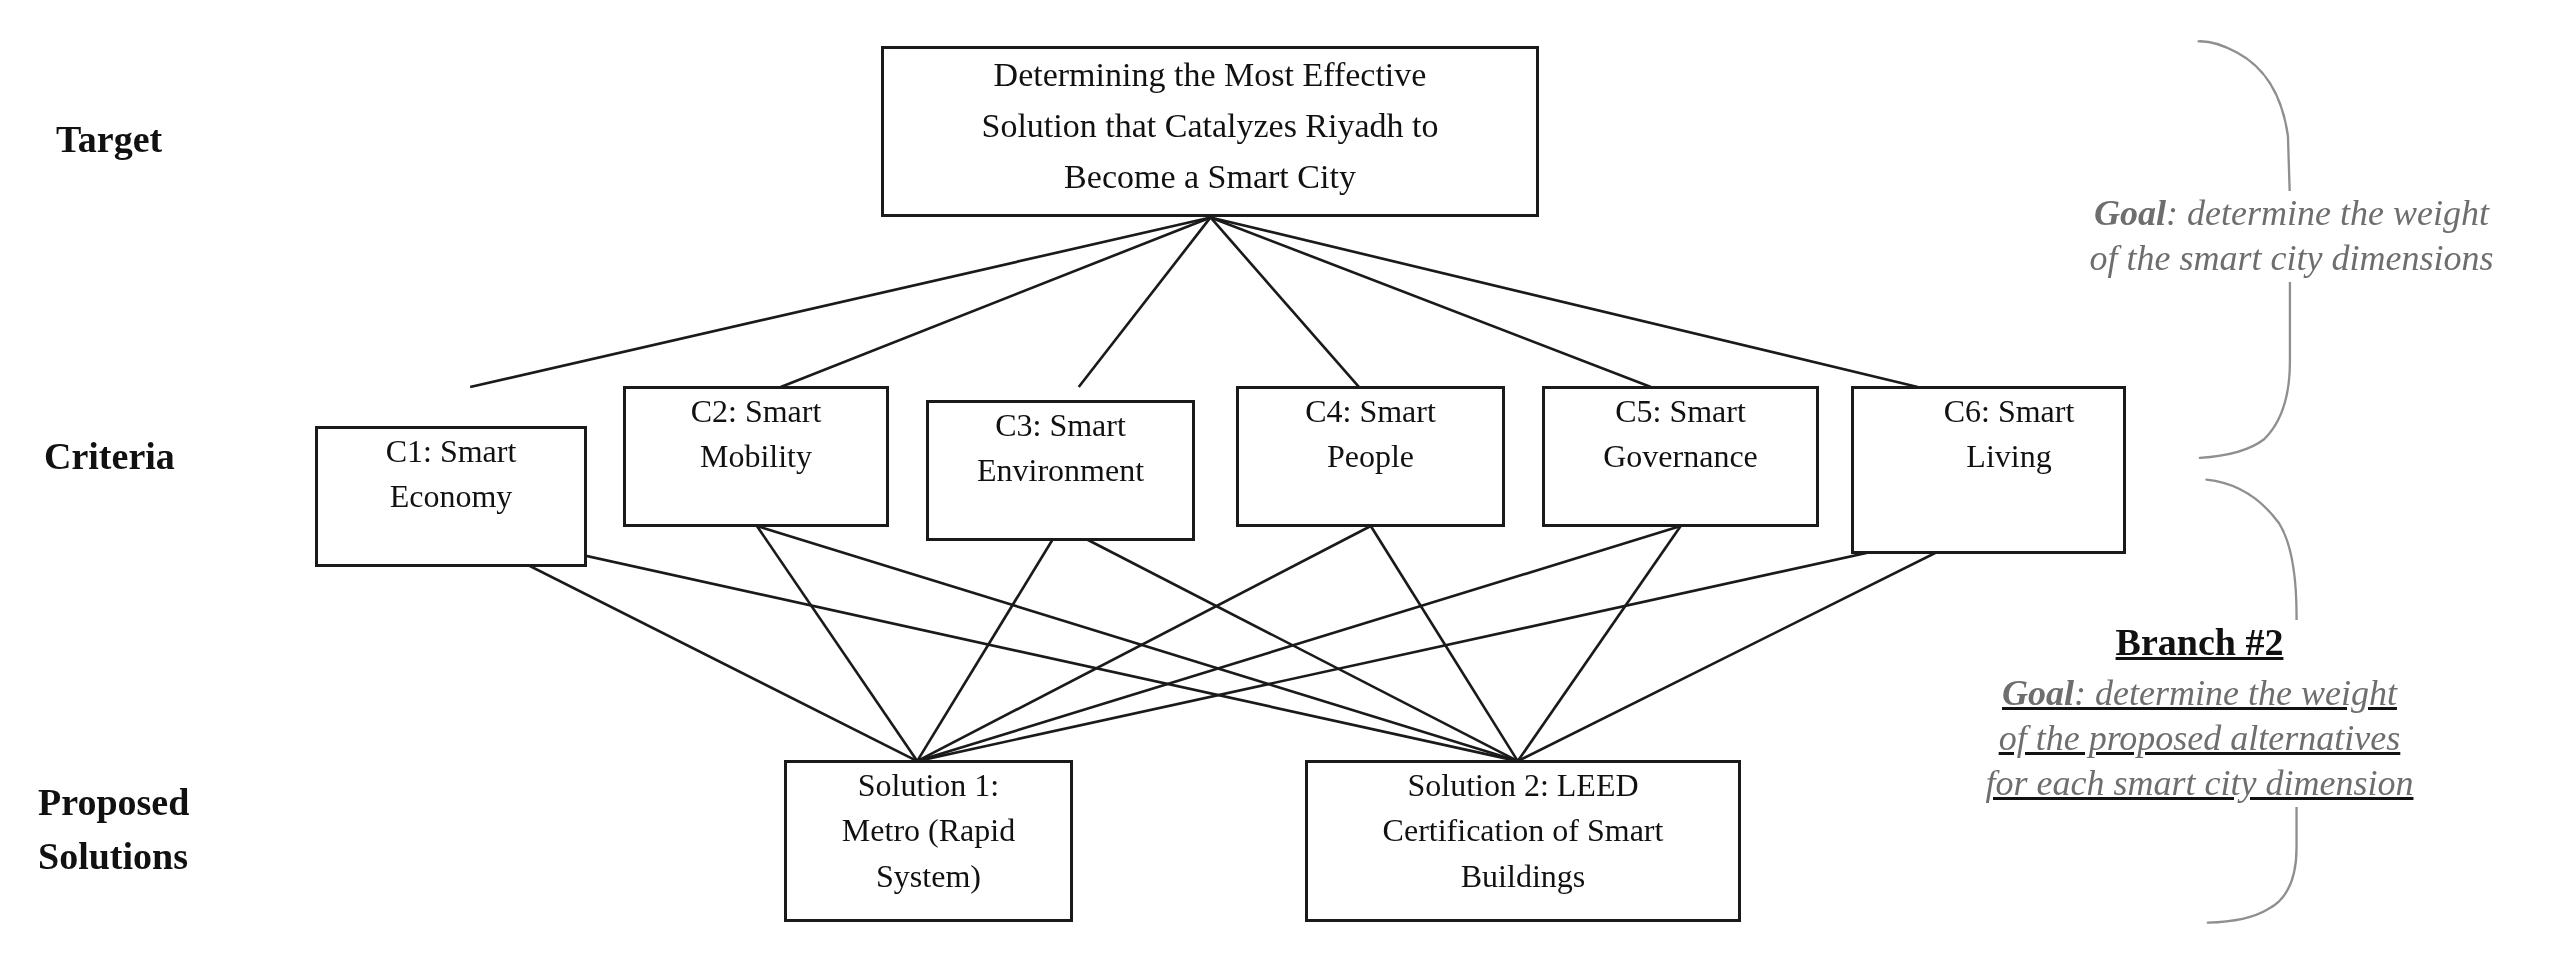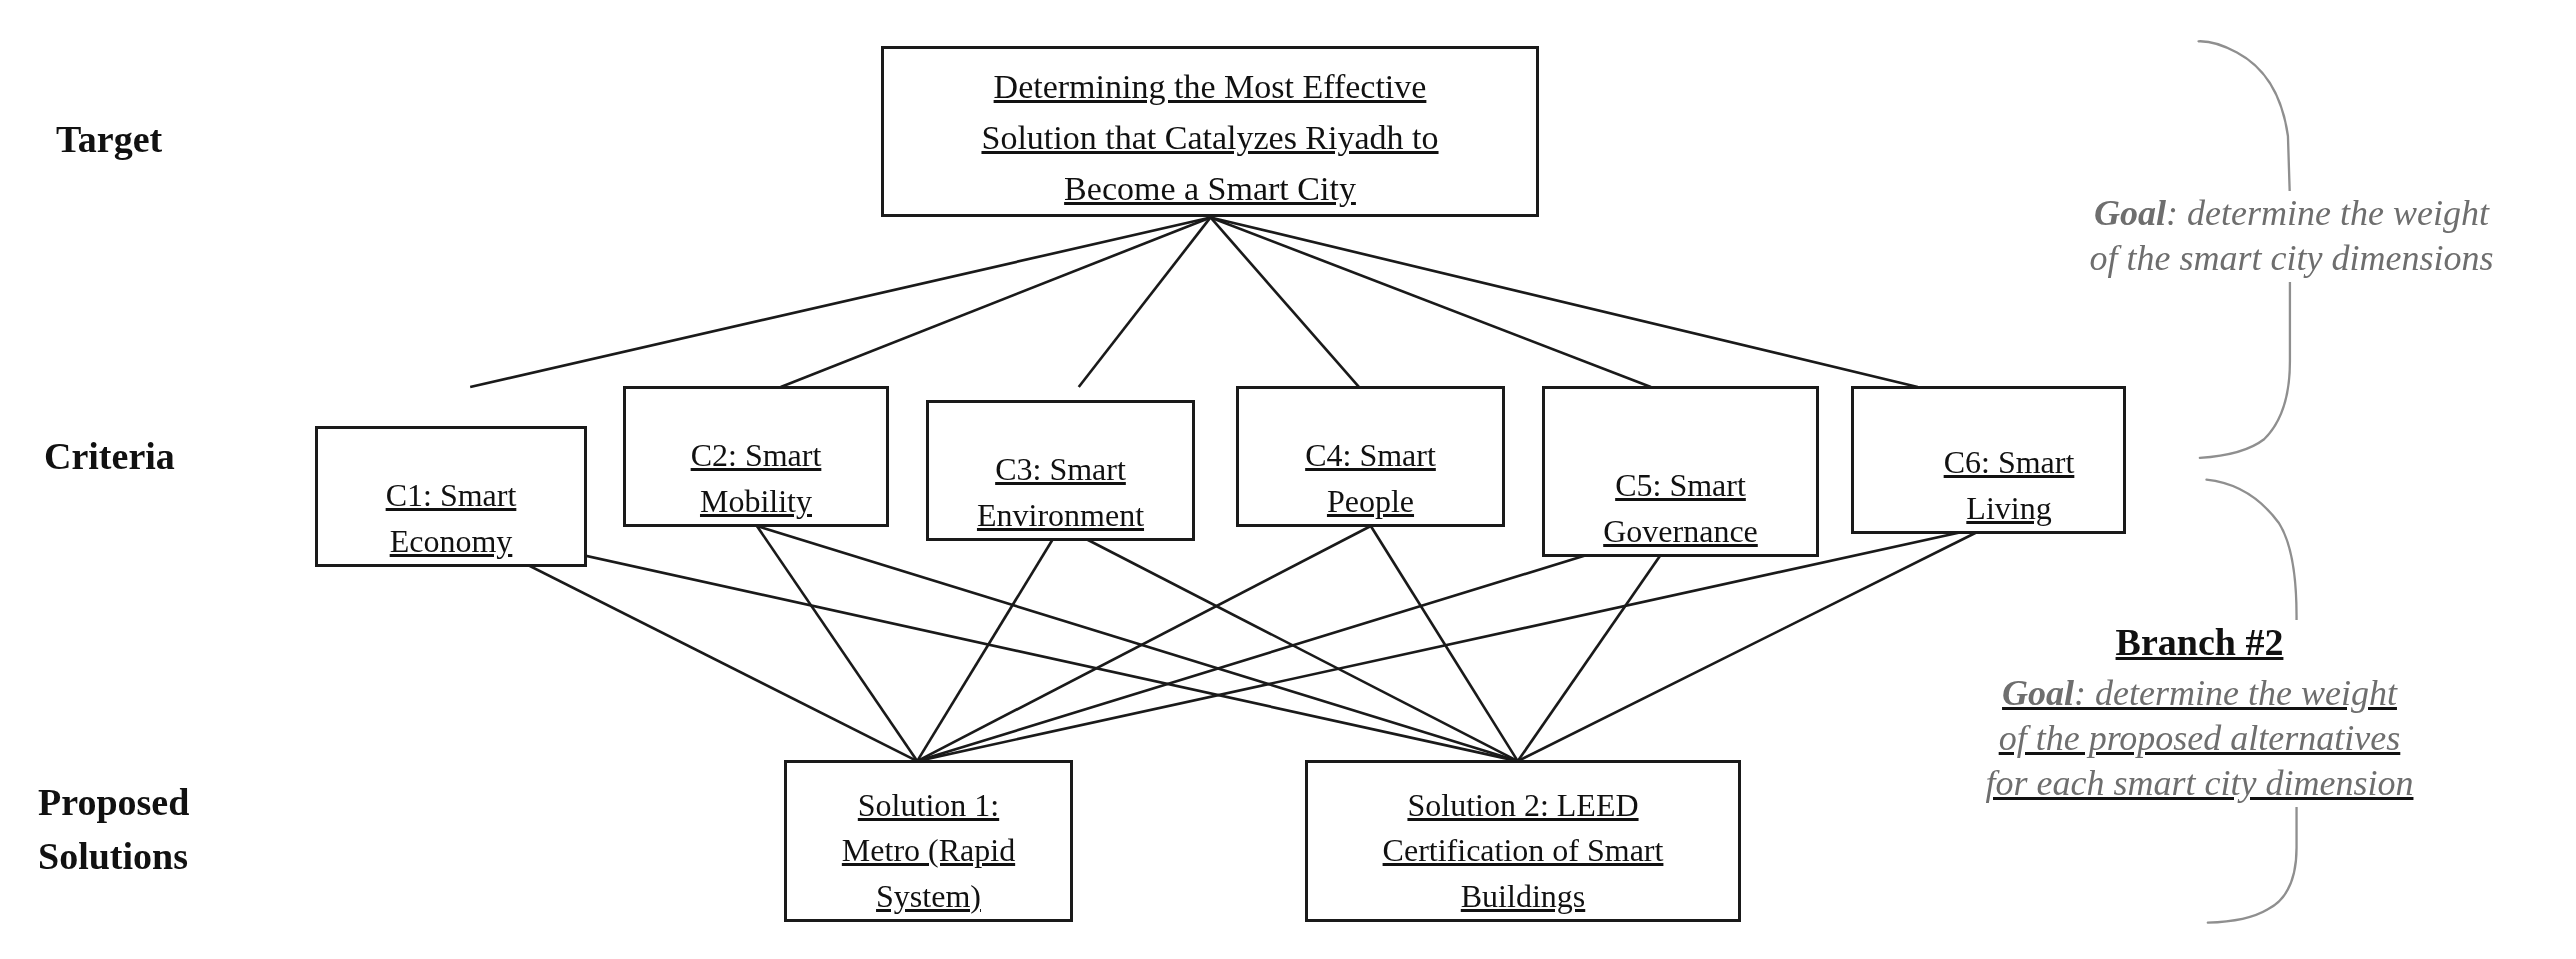--- a/index.html
+++ b/index.html
@@ -20,23 +20,22 @@
     font-size:38px;
     line-height:1.42;
     white-space:pre-line;
     color:var(--text,#111);
   }
   .node{
     position:absolute;
     box-sizing:border-box;
     border:3.3px solid var(--border,#1a1a1a);
     background:var(--background,#fff);
-    display:flex;align-items:flex-end;justify-content:center;
+    display:flex;align-items:flex-start;justify-content:center;
     text-align:center;
-    text-decoration:underline;
   }
   .node .txt{white-space:pre-line;}
   .target-node{font-size:34px;line-height:1.5;}
   .crit-node{font-size:32px;line-height:1.42;}
   .sol-node{font-size:32px;line-height:1.42;}
   .branch{
     position:absolute;
     width:503px;
     text-align:center;
     background:var(--background,#fff);
@@ -108,25 +107,25 @@
 Mobility</span>
   </div>
   <div class="node crit-node" style="left:926px;top:400px;width:269px;height:141px;">
     <span class="txt">C3: Smart
 Environment</span>
   </div>
   <div class="node crit-node" style="left:1236px;top:386px;width:269px;height:141px;">
     <span class="txt">C4: Smart
 People</span>
   </div>
-  <div class="node crit-node" style="left:1542px;top:386px;width:277px;height:171px;">
+  <div class="node crit-node" style="left:1542px;top:386px;width:277px;height:141px;">
     <span class="txt">C5: Smart
 Governance</span>
   </div>
-  <div class="node crit-node" style="left:1851px;top:386px;width:275px;height:148px;padding-left:41px;">
+  <div class="node crit-node" style="left:1851px;top:386px;width:275px;height:168px;padding-left:41px;">
     <span class="txt">C6: Smart
 Living</span>
   </div>
 
   <div class="node sol-node" style="left:768px;top:760px;width:289px;height:162px;margin-left:16px;">
     <span class="txt">Solution 1:
 Metro (Rapid
 System)</span>
   </div>
   <div class="node sol-node" style="left:1305px;top:760px;width:436px;height:162px;">

